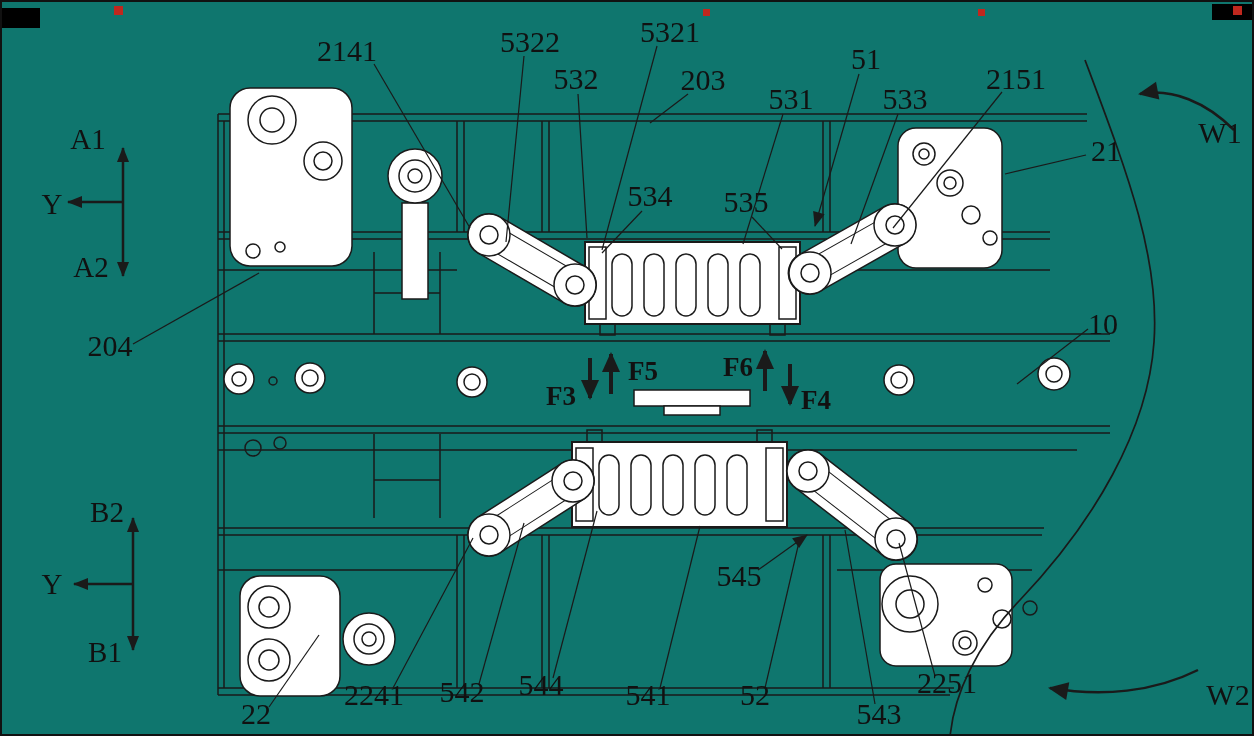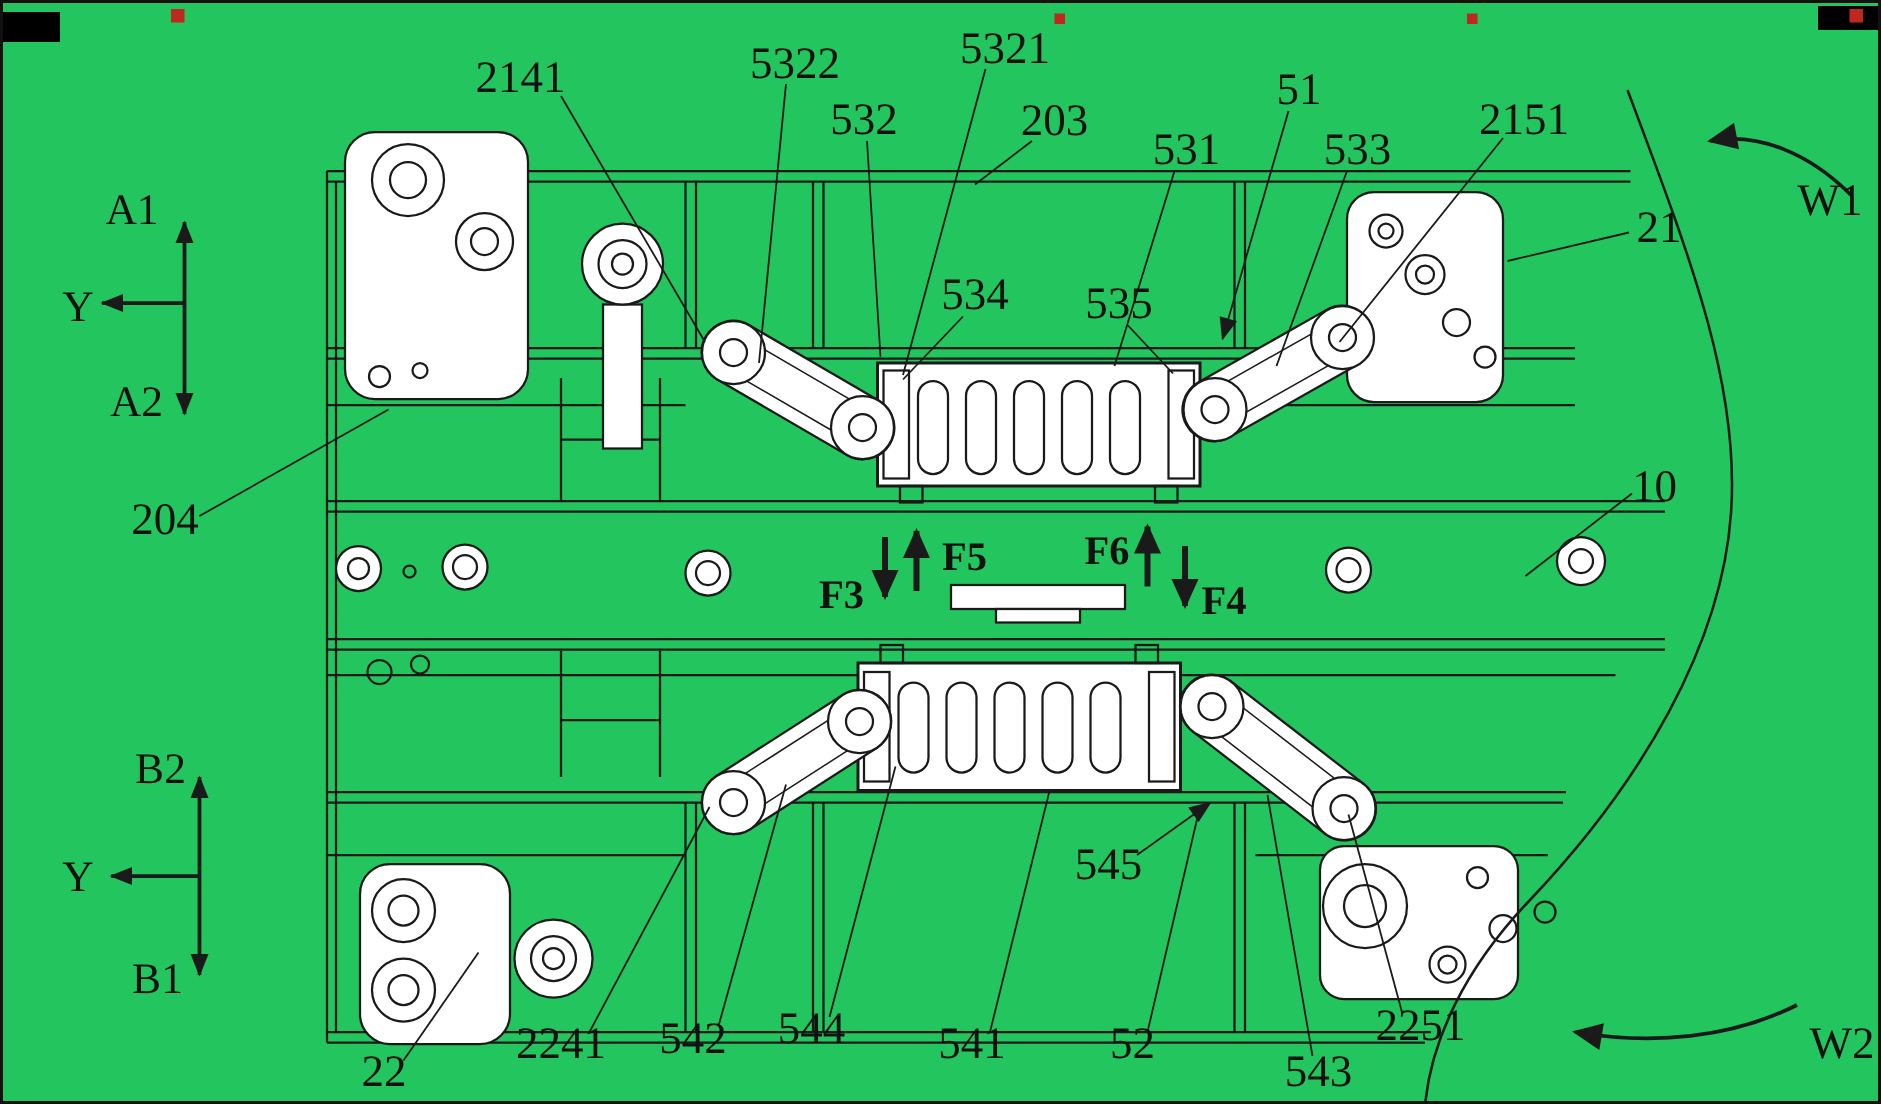--- a/index.html
+++ b/index.html
@@ -1,17 +1,17 @@
 <!DOCTYPE html>
 <html><head>
 <meta charset="utf-8">
 <style>
   html,body{margin:0;padding:0;background:#ddd;}
   .figure{
-    position:relative;width:1254px;height:736px;background:#22c55e;
+    position:relative;width:1254px;height:736px;background:#0f766e;
     border:2px solid #111;box-sizing:border-box;overflow:hidden;
     font-family:"Liberation Serif",serif;
     padding-left:21px;
   }
   svg{position:absolute;left:0;top:0;}
   .lbl{font-family:"Liberation Serif",serif;font-size:30px;fill:#111;}
   .lbl-axis{font-family:"Liberation Serif",serif;font-size:29px;fill:#111;}
   .lbl-force{font-family:"Liberation Serif",serif;font-size:27px;font-weight:bold;fill:#111;}
 </style>
 </head>

